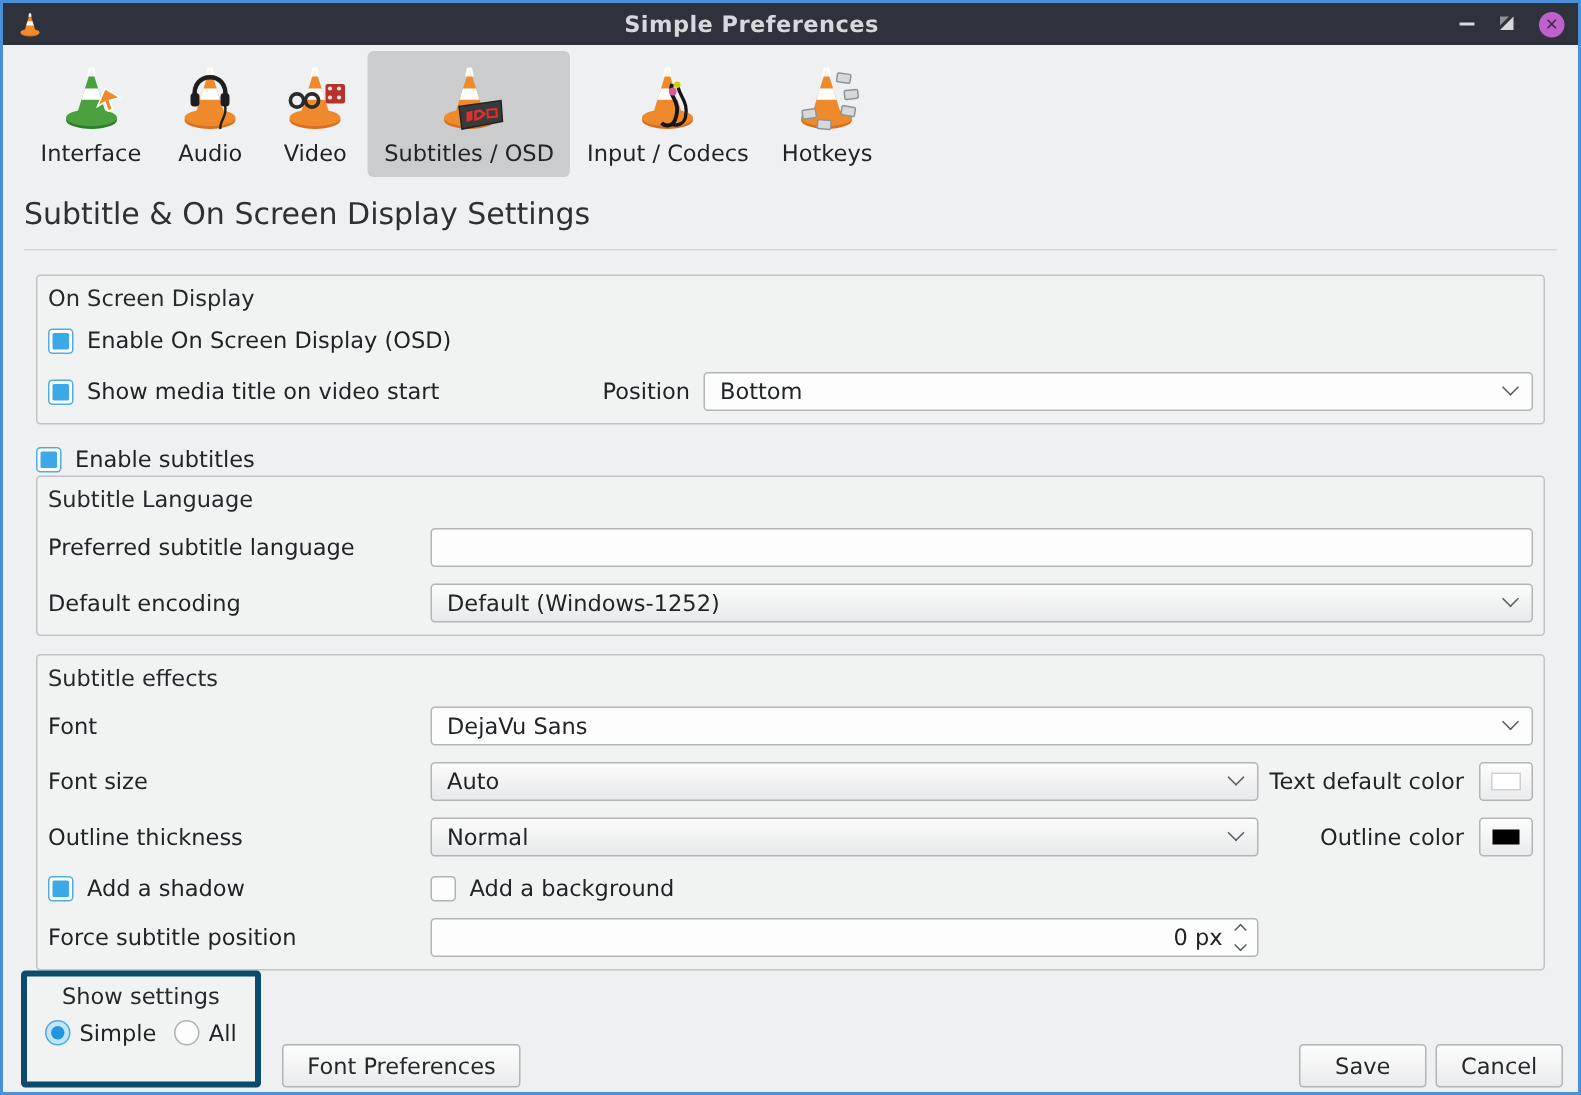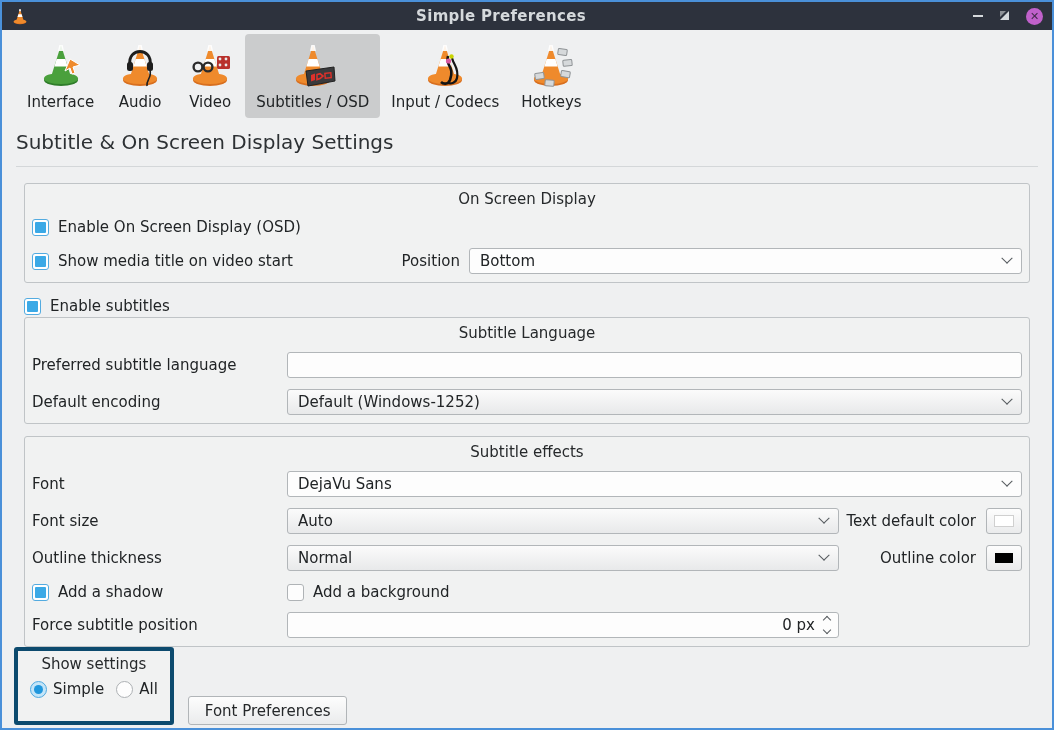--- a/index.html
+++ b/index.html
@@ -20,21 +20,21 @@
   
   .toolbar { display:flex; align-items:flex-start; padding:4px 0 0 14px; flex:none; height:86px; }
   .tool-item { display:flex; flex-direction:column; align-items:center; gap:5px; padding:6px 11px 7px; border-radius:4px; font-size:15px; color:#212426; cursor:default; }
   .tool-item.selected { background:#cbcccd; }
   .tool-icon { width:48px; height:48px; }
   
   .page-heading { margin:14px 14px 0; font-size:20px; font-weight:normal; color:#2d3134; }
   .hrule { border:none; border-top:1px solid #d4d7d9; margin:12px 14px 0; }
   
   .group { margin:16px 22px 0; border:1px solid #c0c4c7; border-radius:3px; background:#f1f2f2; padding:4px 7px 8px; }
-  .group-title { text-align:center; font-size:15px; color:#26292b; margin:2px 0 0; }
+  .group-title { font-size:15px; color:#26292b; margin:2px 0 0; }
   .frow { display:flex; align-items:center; margin-top:10px; min-height:18px; }
   .flabel { width:255px; flex:none; font-size:15px; color:#212426; }
   .cblabel { font-size:15px; color:#212426; }
   
   .combo { height:26px; border:1px solid #b2b6b9; border-radius:3px;
            background:linear-gradient(#fbfbfb,#e8e9ea); display:flex; align-items:center;
            padding:0 10px; font-size:15px; color:#212426; flex:1; min-width:0; }
   .combo.white { background:#fdfdfd; }
   .combo .value { flex:1; white-space:nowrap; overflow:hidden; }
   .chev { width:8px; height:8px; border-right:1.6px solid #555a5e; border-bottom:1.6px solid #555a5e;
@@ -68,21 +68,21 @@
   .swatch { width:18px; height:10px; display:block; }
   .swatch.white { background:#ffffff; outline:1px solid #d0d0d0; }
   .swatch.black { background:#000000; }
   .color-label { font-size:15px; color:#212426; margin-right:10px; white-space:nowrap; }
   .spacer { flex:1; }
   
   .footer { margin-top:auto; display:flex; align-items:flex-end; padding:0 10px 9px 12px; gap:14px; }
   .show-settings-box { border:4px solid #0c4a6e; border-radius:3px; background:#f1f2f2; padding:4px 12px 23px; }
   .ss-title { text-align:center; font-size:15px; color:#26292b; margin-bottom:7px; }
   .ss-radios { display:flex; align-items:center; gap:12px; font-size:15px; color:#212426; }
-  .ss-opt { display:flex; align-items:flex-end; }
+  .ss-opt { display:flex; align-items:flex-start; }
   .end-buttons { display:flex; gap:6px; }
 </style>
 </head>
 <body>
 
 <svg width="0" height="0" style="position:absolute">
   <defs>
     <g id="cone">
       <ellipse cx="24" cy="40" rx="17" ry="6" fill="#d86f1f"></ellipse>
       <ellipse cx="24" cy="38.5" rx="17" ry="5.6" fill="#ef8a2c"></ellipse>
@@ -315,15 +315,19 @@
           <span>Simple</span>
         </span>
         <span class="ss-opt">
           <span class="radio unselected"></span>
           <span>All</span>
         </span>
       </div>
     </div>
     <button class="btn">Font Preferences</button>
     <span class="spacer"></span>
+    <span class="end-buttons">
+      <button class="btn" style="min-width:85px;">Save</button>
+      <button class="btn" style="min-width:85px;">Cancel</button>
+    </span>
   </div>
 
 </div>
 
 </body></html>

